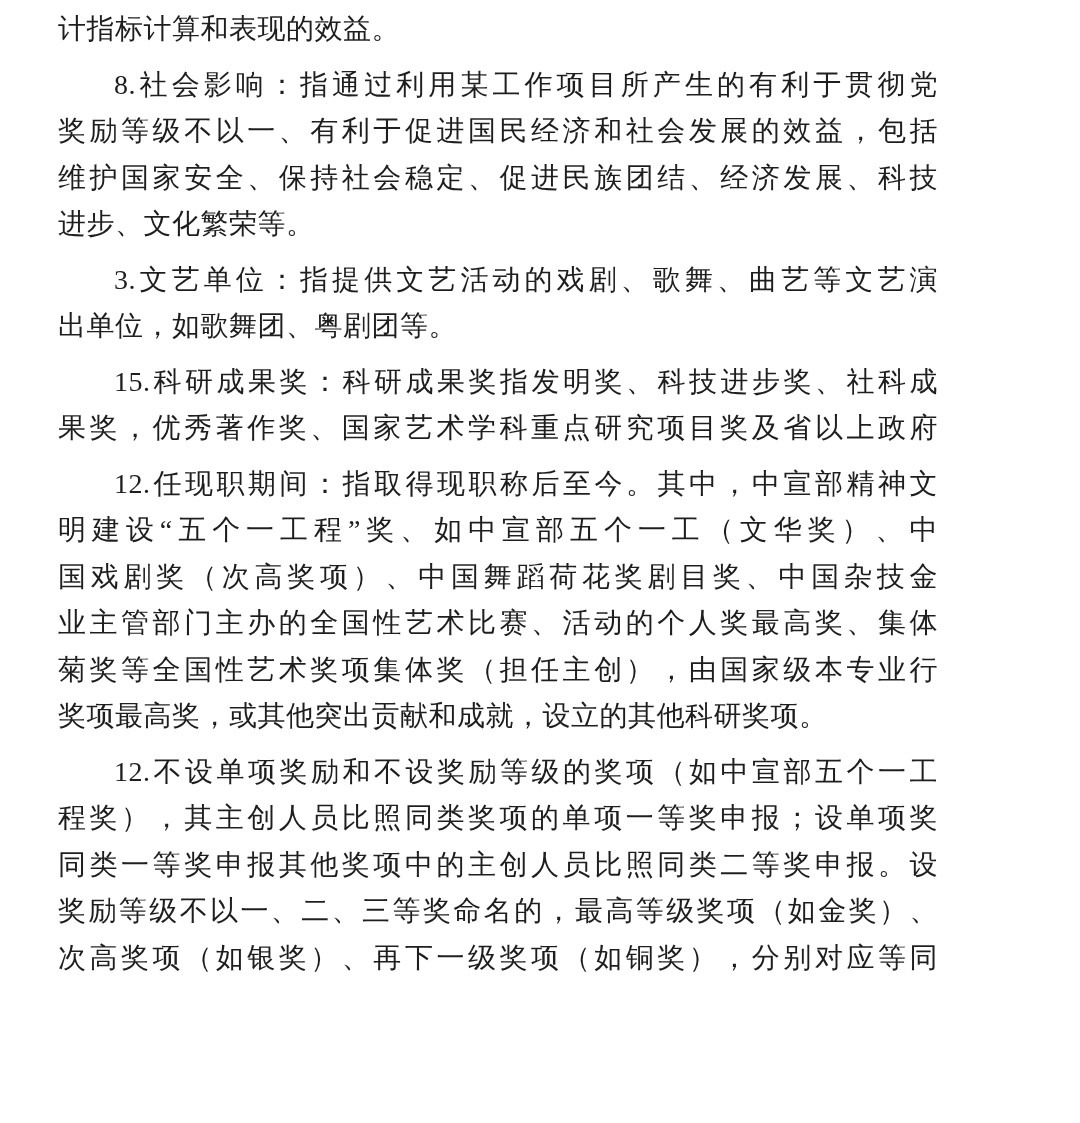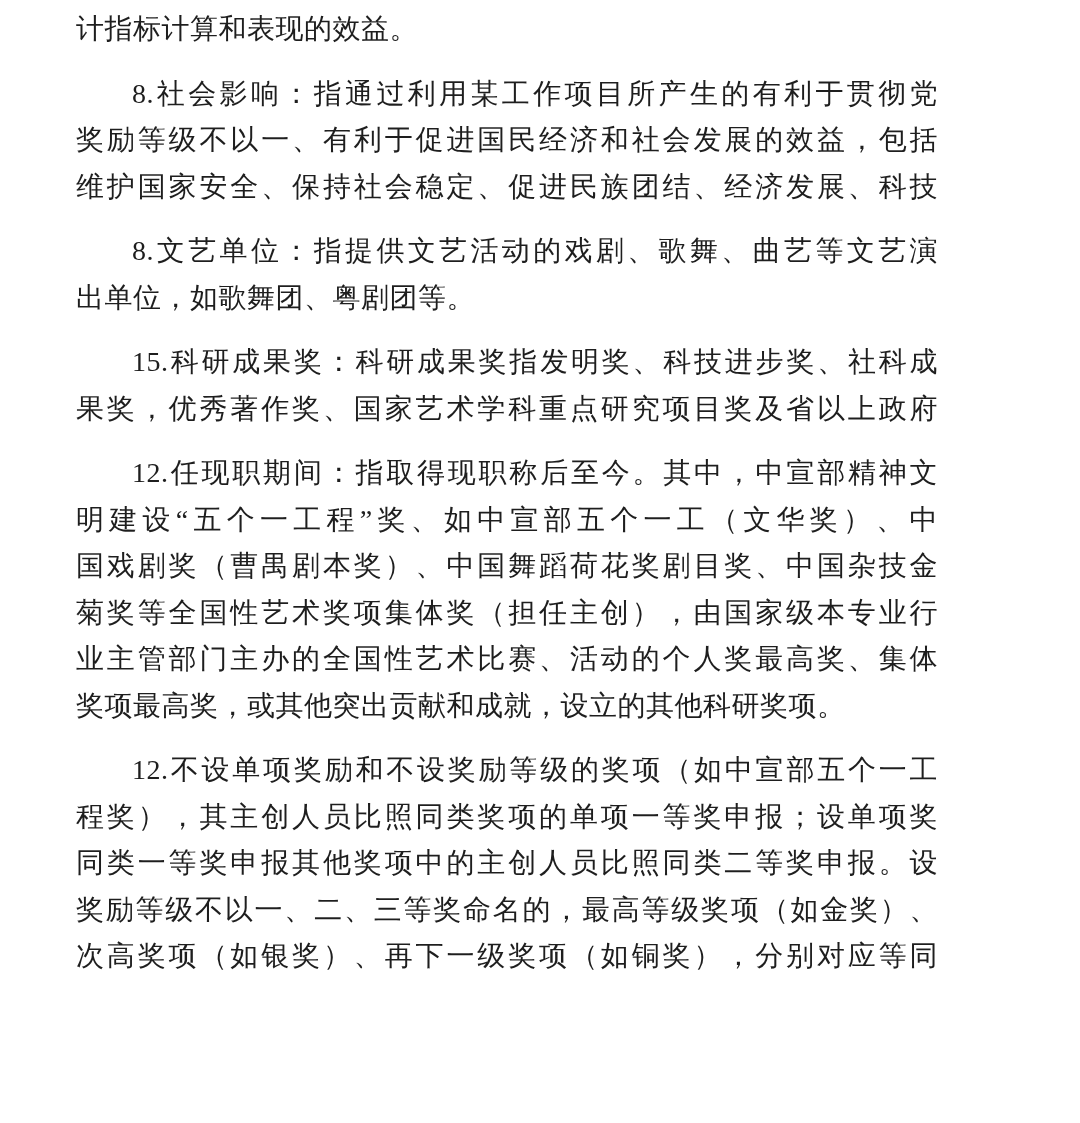--- a/index.html
+++ b/index.html
@@ -10,25 +10,25 @@
   body {
     width: 1080px;
     height: 1123px;
     overflow: hidden;
     font-family: "Liberation Serif", "DejaVu Serif", serif;
   }
   .page {
     box-sizing: border-box;
     width: 1080px;
     height: 1123px;
-    padding: 6px 142px 0 76px;
+    padding: 6px 142px 0 58px;
     background: #ffffff;
   }
   .paragraph { margin: 0; }
-  .paragraph + .paragraph { margin-top: 18px; }
+  .paragraph + .paragraph { margin-top: 9px; }
   .line {
     font-size: 28px;
     line-height: 46.5px;
     height: 46.5px;
     color: #1e1e1e;
     letter-spacing: 0.5px;
     text-align: justify;
     text-justify: inter-character;
     white-space: nowrap;
     overflow: visible;
@@ -48,38 +48,39 @@
 <div class="page">
 
   <div class="paragraph">
     <div class="line">计指标计算和表现的效益。</div>
   </div>
 
   <div class="paragraph">
     <div class="line fill indent">8.社会影响：指通过利用某工作项目所产生的有利于贯彻党</div>
     <div class="line fill">奖励等级不以一、有利于促进国民经济和社会发展的效益，包括</div>
     <div class="line fill">维护国家安全、保持社会稳定、促进民族团结、经济发展、科技</div>
+    <div class="line">进步、文化繁荣等。</div>
   </div>
 
   <div class="paragraph">
-    <div class="line fill indent">8.文艺单位：指提供文艺活动的戏剧、歌舞、曲艺等文艺演</div>
+    <div class="line fill indent">3.文艺单位：指提供文艺活动的戏剧、歌舞、曲艺等文艺演</div>
     <div class="line">出单位，如歌舞团、粤剧团等。</div>
   </div>
 
   <div class="paragraph">
     <div class="line fill indent">15.科研成果奖：科研成果奖指发明奖、科技进步奖、社科成</div>
     <div class="line fill">果奖，优秀著作奖、国家艺术学科重点研究项目奖及省以上政府</div>
   </div>
 
   <div class="paragraph">
     <div class="line fill indent">12.任现职期间：指取得现职称后至今。其中，中宣部精神文</div>
     <div class="line fill">明建设“五个一工程”奖、如中宣部五个一工（文华奖）、中</div>
-    <div class="line fill">国戏剧奖（曹禺剧本奖）、中国舞蹈荷花奖剧目奖、中国杂技金</div>
+    <div class="line fill">国戏剧奖（次高奖项）、中国舞蹈荷花奖剧目奖、中国杂技金</div>
+    <div class="line fill">业主管部门主办的全国性艺术比赛、活动的个人奖最高奖、集体</div>
     <div class="line fill">菊奖等全国性艺术奖项集体奖（担任主创），由国家级本专业行</div>
-    <div class="line fill">业主管部门主办的全国性艺术比赛、活动的个人奖最高奖、集体</div>
     <div class="line">奖项最高奖，或其他突出贡献和成就，设立的其他科研奖项。</div>
   </div>
 
   <div class="paragraph">
     <div class="line fill indent">12.不设单项奖励和不设奖励等级的奖项（如中宣部五个一工</div>
     <div class="line fill">程奖），其主创人员比照同类奖项的单项一等奖申报；设单项奖</div>
     <div class="line fill">同类一等奖申报其他奖项中的主创人员比照同类二等奖申报。设</div>
     <div class="line fill">奖励等级不以一、二、三等奖命名的，最高等级奖项（如金奖）、</div>
     <div class="line fill">次高奖项（如银奖）、再下一级奖项（如铜奖），分别对应等同</div>
   </div>

